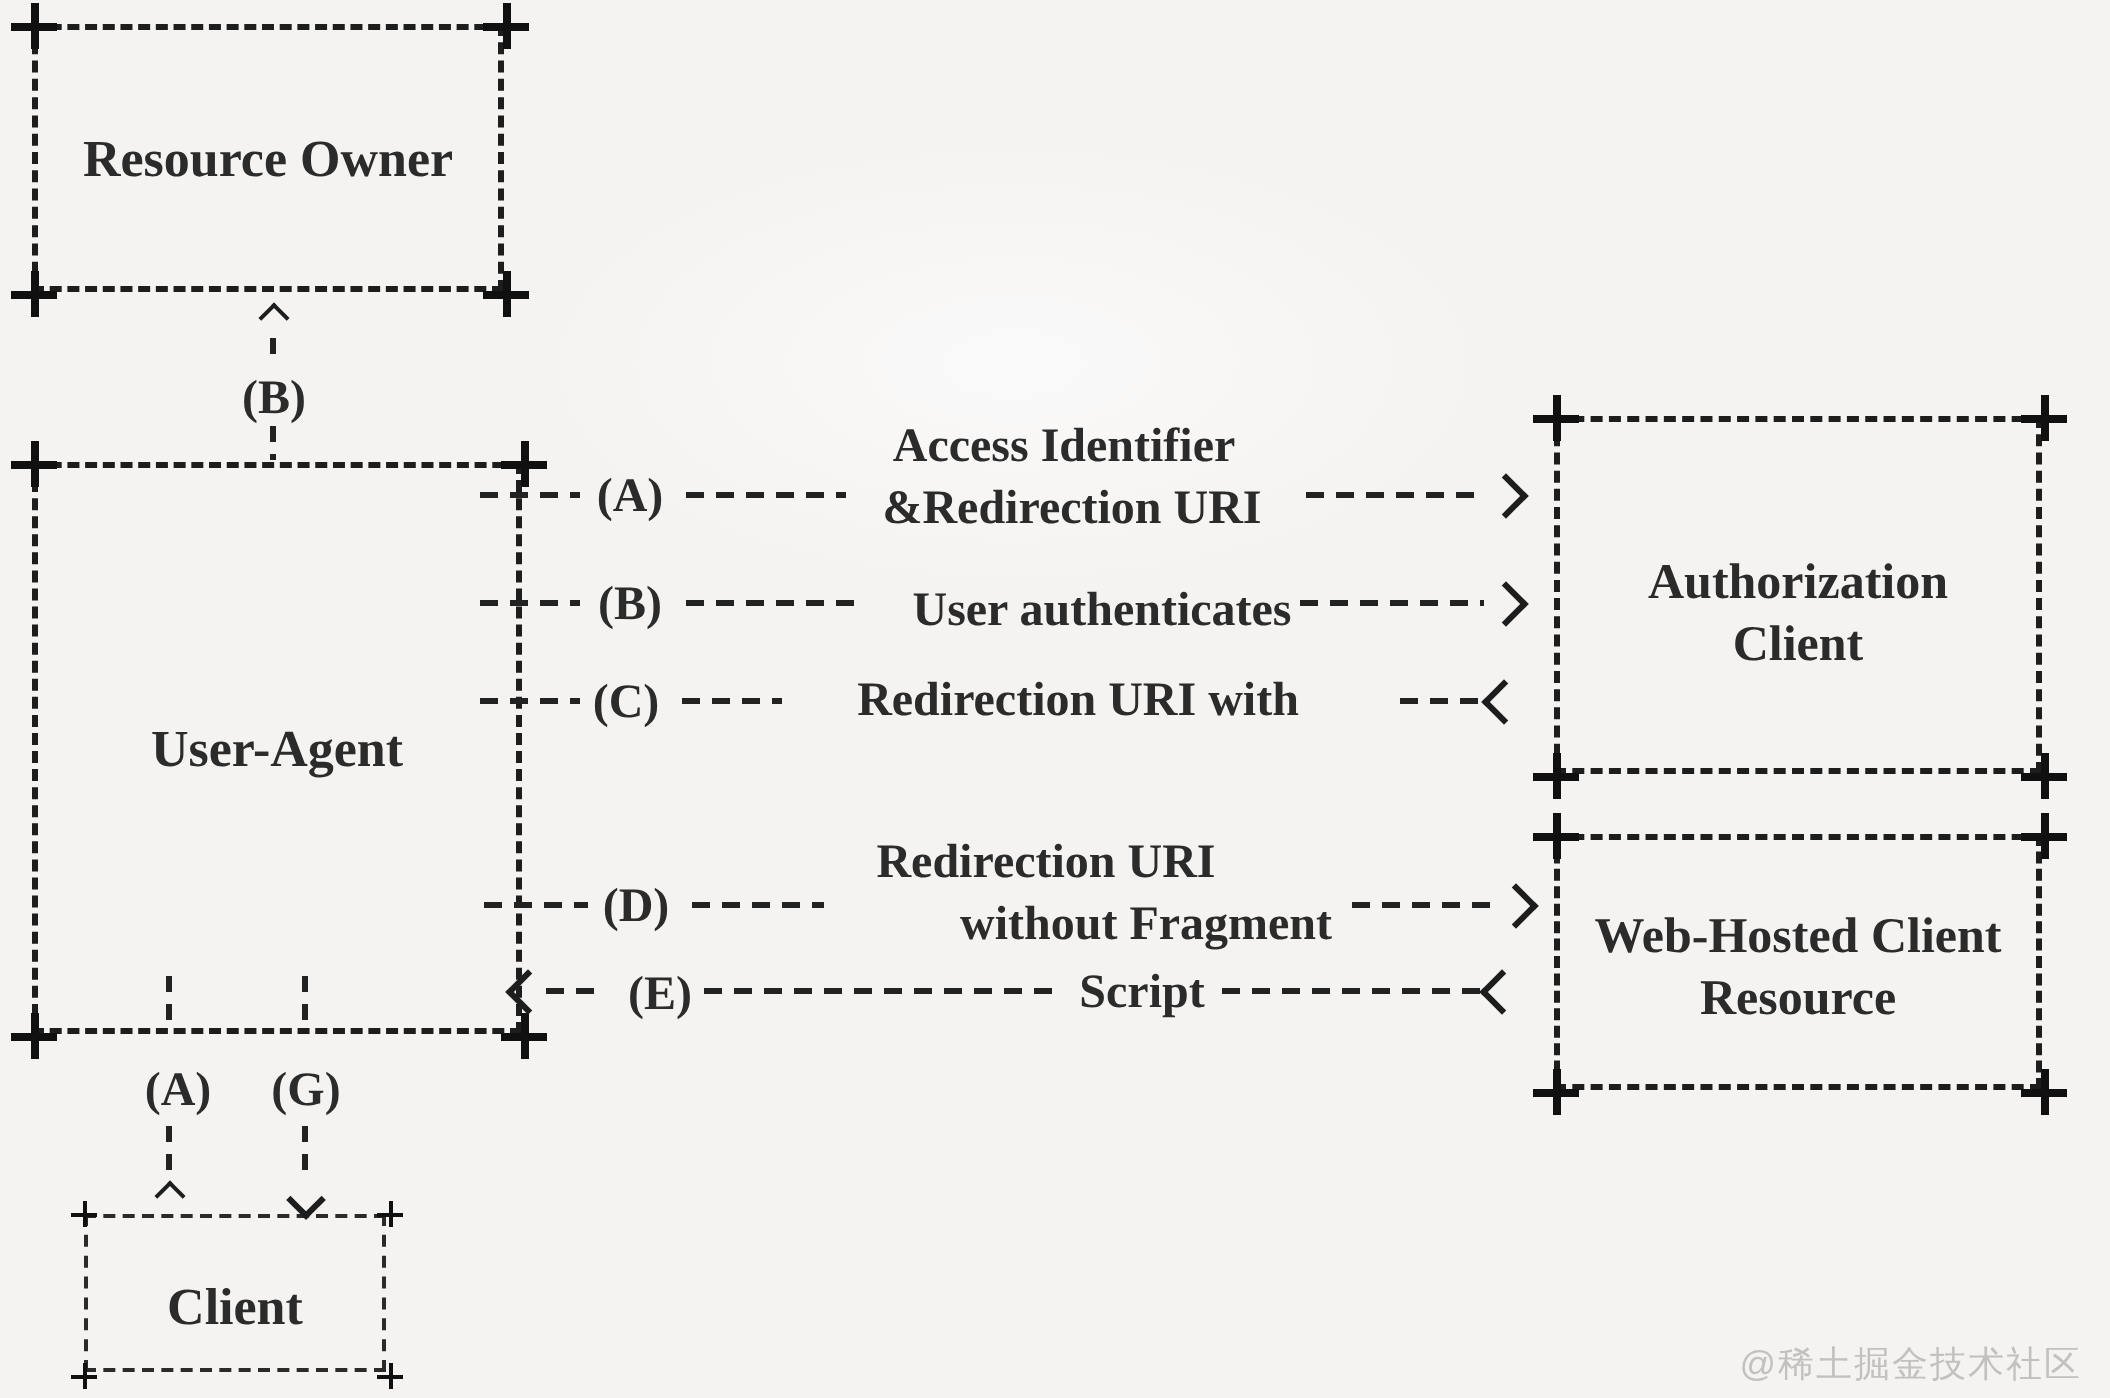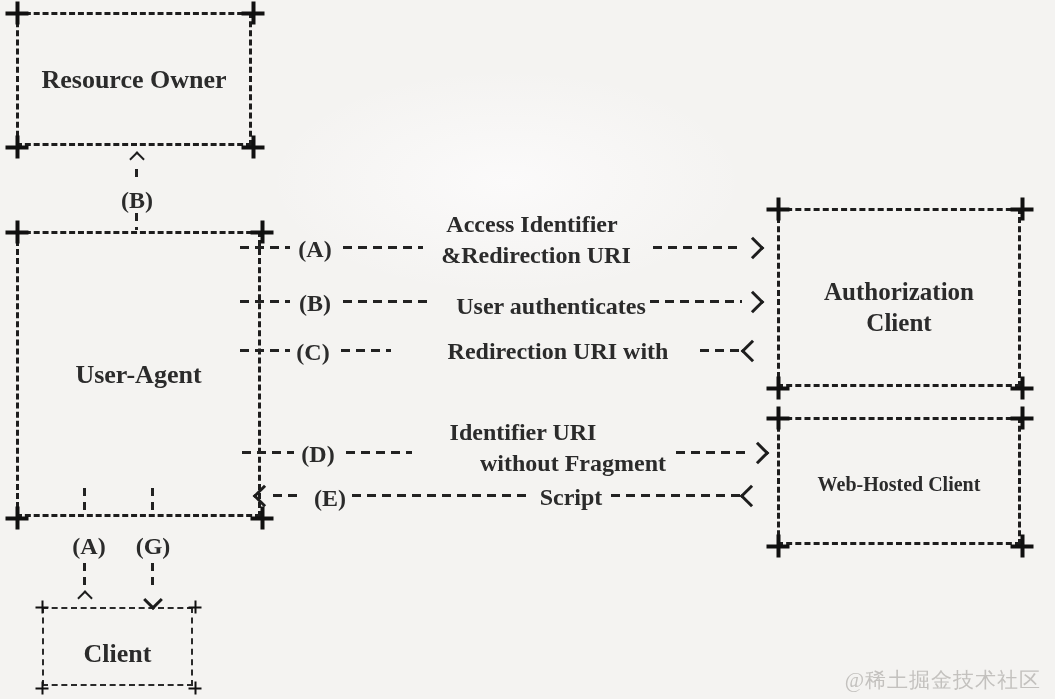--- a/index.html
+++ b/index.html
@@ -37,21 +37,21 @@
   .chev.l{transform:translate(-50%,-50%) rotate(135deg);}
   .chev.u{transform:translate(-50%,-50%) rotate(-135deg);}
   .chev.d{transform:translate(-50%,-50%) rotate(45deg);}
   .chev.sm{width:9px;height:9px;border-right-width:2.5px;border-bottom-width:2.5px;}
   .chev.md{width:11px;height:11px;}
   
   .pin{position:absolute;transform:translate(-50%,-50%);white-space:nowrap;font-weight:bold;color:#2b2b2b;}
   .t24{font-size:24px;}
   .watermark{
     position:absolute;right:14px;bottom:5px;
-    font-family:Liberation Serif, serif;font-size:21px;color:#c3c1be;letter-spacing:1px;
+    font-family:Liberation Sans, sans-serif;font-size:18px;color:#c3c1be;letter-spacing:1px;
   }
 </style>
 </head>
 <body>
 
 <div class="canvas">
 
   <div class="box" style="left:16px;top:12px;width:230px;height:128px;">
     <span class="corner tl"></span>
     <span class="corner tr"></span>
@@ -86,22 +86,23 @@
       <span>Authorization</span>
       <span>Client</span>
     </div>
   </div>
 
   <div class="box" style="left:777px;top:417px;width:238px;height:122px;">
     <span class="corner tl"></span>
     <span class="corner tr"></span>
     <span class="corner bl"></span>
     <span class="corner br"></span>
-    <div class="blabel" style="padding-top:6px;font-size:20px;">
+    <div class="blabel" style="padding-top:6px;font-size:25px;">
       <span>Web-Hosted Client</span>
+      <span>Resource</span>
     </div>
   </div>
 
   <div class="box thin" style="left:42px;top:607px;width:147px;height:75px;">
     <span class="corner sm tl"></span>
     <span class="corner sm tr"></span>
     <span class="corner sm bl"></span>
     <span class="corner sm br"></span>
     <div class="blabel" style="padding-top:14px;">
         <span>Client</span>
@@ -119,28 +120,28 @@
   <div class="hline" style="left:240px;top:300px;width:50px;"></div>
   <span class="pin t24" style="left:315px;top:303px;">(B)</span>
   <div class="hline" style="left:343px;top:300px;width:85px;"></div>
   <span class="pin t24" style="left:551px;top:306px;">User authenticates</span>
   <div class="hline" style="left:650px;top:300px;width:92px;"></div>
   <span class="chev r" style="left:753px;top:302px;"></span>
 
   <div class="hline" style="left:240px;top:349px;width:50px;"></div>
   <span class="pin t24" style="left:313px;top:352px;">(C)</span>
   <div class="hline" style="left:341px;top:349px;width:50px;"></div>
-  <span class="pin t24" style="left:539px;top:351px;margin-left:19px;">Redirection URI with</span>
+  <span class="pin t24" style="left:539px;top:351px;">Redirection URI with</span>
   <div class="hline" style="left:700px;top:349px;width:42px;"></div>
   <span class="chev l" style="left:752px;top:351px;"></span>
 
   <div class="hline" style="left:242px;top:451px;width:52px;"></div>
   <span class="pin t24" style="left:318px;top:454px;">(D)</span>
   <div class="hline" style="left:346px;top:451px;width:66px;"></div>
-  <span class="pin t24" style="left:523px;top:432px;">Identifier URI</span>
+  <span class="pin t24" style="left:523px;top:432px;">Redirection URI</span>
   <span class="pin t24" style="left:525px;top:463px;margin-left:48px;">without Fragment</span>
   <div class="hline" style="left:676px;top:451px;width:74px;"></div>
   <span class="chev r" style="left:758px;top:453px;"></span>
 
   <span class="chev l" style="left:264px;top:496px;"></span>
   <div class="hline" style="left:273px;top:494px;width:30px;"></div>
   <span class="pin t24" style="left:330px;top:498px;">(E)</span>
   <div class="hline" style="left:352px;top:494px;width:178px;"></div>
   <span class="pin t24" style="left:571px;top:497px;">Script</span>
   <div class="hline" style="left:611px;top:494px;width:131px;"></div>

